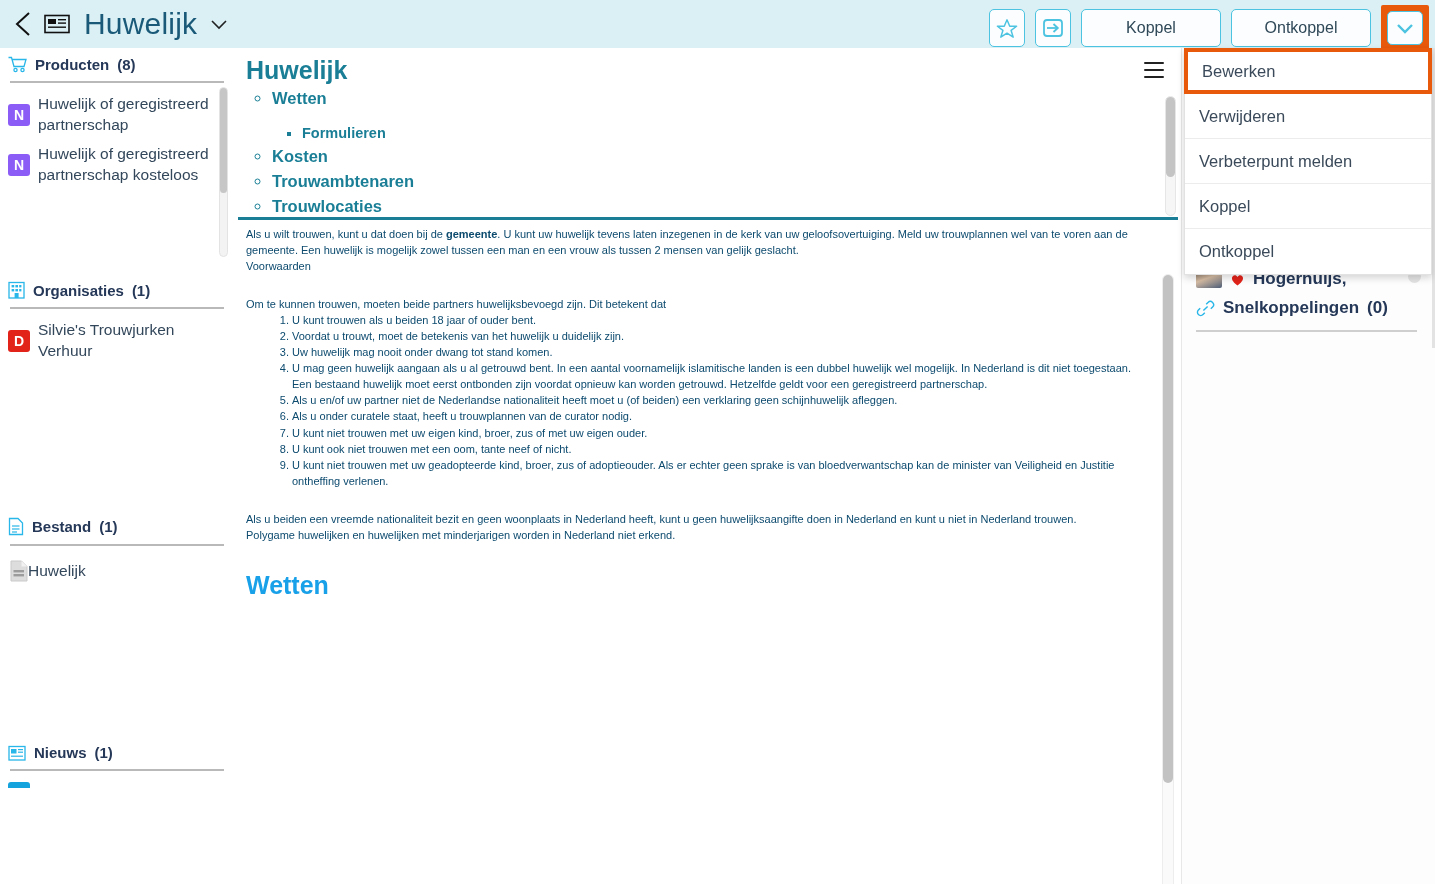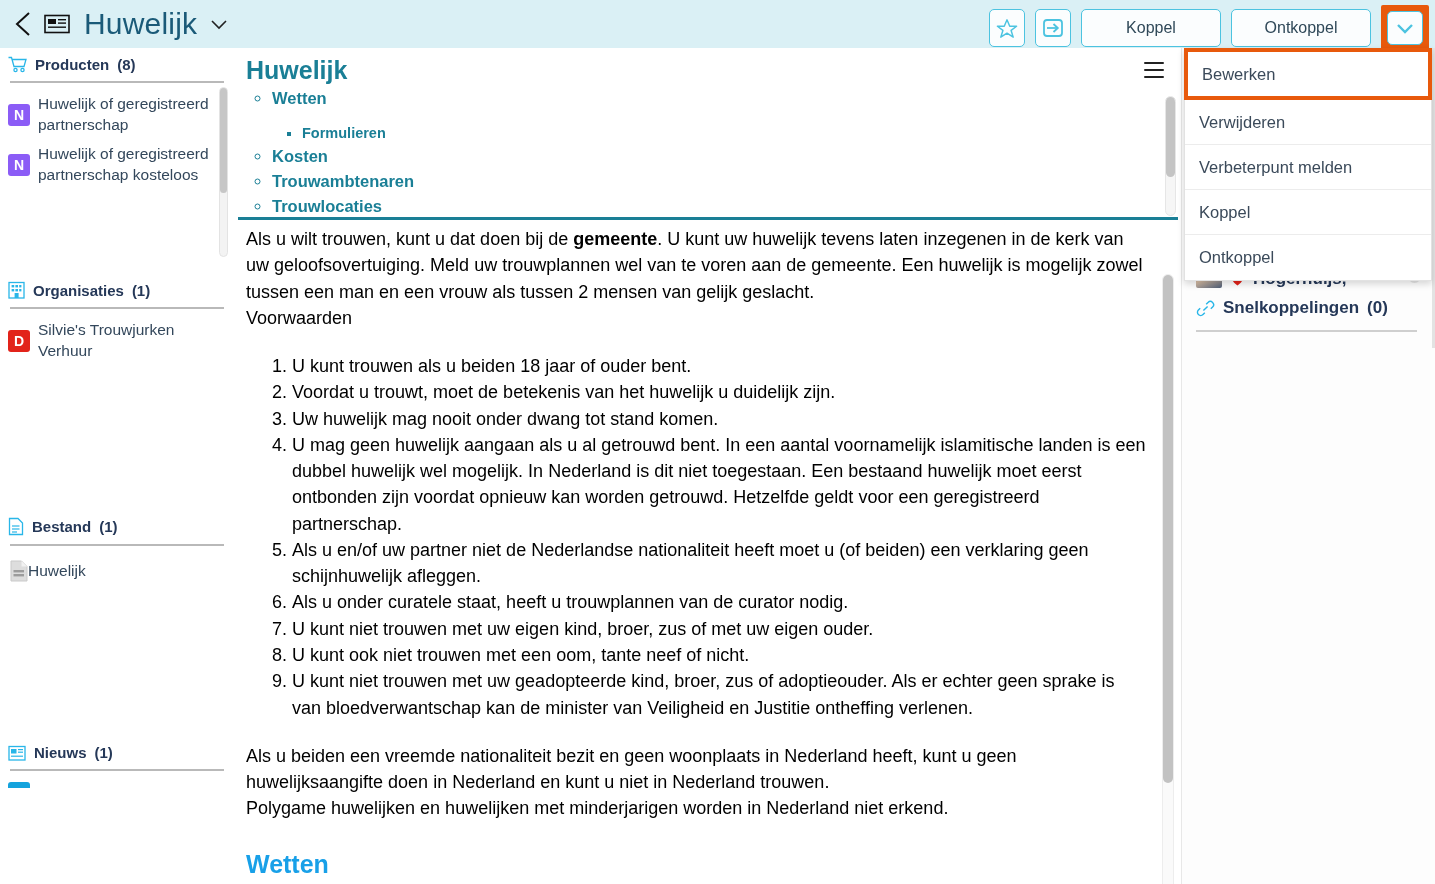--- a/index.html
+++ b/index.html
@@ -208,22 +208,22 @@
     background: #c4c4c4;
   }
 
   .body-wrap {
     position: relative;
     height: 661px;
     overflow: hidden;
     padding: 6px 32px 0 8px;
   }
   .body-wrap p, .body-wrap ol {
-    font-size: 18px;
-    color: #000000;
+    font-size: 11px;
+    color: #0c4a6e;
     line-height: 1.46;
     margin: 0;
   }
   .body-wrap p { margin-bottom: 0; }
   .gap { height: 22px; }
   .body-wrap ol {
     margin: 0 0 0 0;
     padding-left: 46px;
   }
   .body-wrap ol li { margin-bottom: 0; }
@@ -303,21 +303,21 @@
     padding: 0 14px;
     font-size: 16.5px;
     color: #3b4a5a;
     border-bottom: 1px solid #ececec;
     cursor: pointer;
     background: #fff;
   }
   .dd-item:last-child { border-bottom: none; }
   .dd-item.highlight {
     border: 4px solid #e8590c;
-    height: 52px;
+    height: 46px;
     margin: -1px -1px 0 -1px;
     border-bottom-width: 4px;
   }
   .menu-shadow-right {
     position: absolute;
     left: 1432px; top: 48px;
     width: 3px; height: 300px;
     background: rgba(0,0,0,0.10);
     z-index: 39;
   }
@@ -496,20 +496,21 @@
       </div>
       <div class="toc-scroll">
         <div class="thumb"></div>
       </div>
     </div>
 
     <div class="body-wrap">
       <p><span>Als u wilt trouwen, kunt u dat doen bij de </span><b>gemeente</b><span>. U kunt uw huwelijk tevens laten inzegenen in de kerk van uw geloofsovertuiging. Meld uw trouwplannen wel van te voren aan de gemeente. Een huwelijk is mogelijk zowel tussen een man en een vrouw als tussen 2 mensen van gelijk geslacht.</span></p>
       <p>Voorwaarden</p>
       <div class="gap"></div>
+      <p>Om te kunnen trouwen, moeten beide partners huwelijksbevoegd zijn. Dit betekent dat</p>
       <ol>
         <li>U kunt trouwen als u beiden 18 jaar of ouder bent.</li>
         <li>Voordat u trouwt, moet de betekenis van het huwelijk u duidelijk zijn.</li>
         <li>Uw huwelijk mag nooit onder dwang tot stand komen.</li>
         <li>U mag geen huwelijk aangaan als u al getrouwd bent. In een aantal voornamelijk islamitische landen is een dubbel huwelijk wel mogelijk. In Nederland is dit niet toegestaan. Een bestaand huwelijk moet eerst ontbonden zijn voordat opnieuw kan worden getrouwd. Hetzelfde geldt voor een geregistreerd partnerschap.</li>
         <li>Als u en/of uw partner niet de Nederlandse nationaliteit heeft moet u (of beiden) een verklaring geen schijnhuwelijk afleggen.</li>
         <li>Als u onder curatele staat, heeft u trouwplannen van de curator nodig.</li>
         <li>U kunt niet trouwen met uw eigen kind, broer, zus of met uw eigen ouder.</li>
         <li>U kunt ook niet trouwen met een oom, tante neef of nicht.</li>
         <li>U kunt niet trouwen met uw geadopteerde kind, broer, zus of adoptieouder. Als er echter geen sprake is van bloedverwantschap kan de minister van Veiligheid en Justitie ontheffing verlenen.</li>

